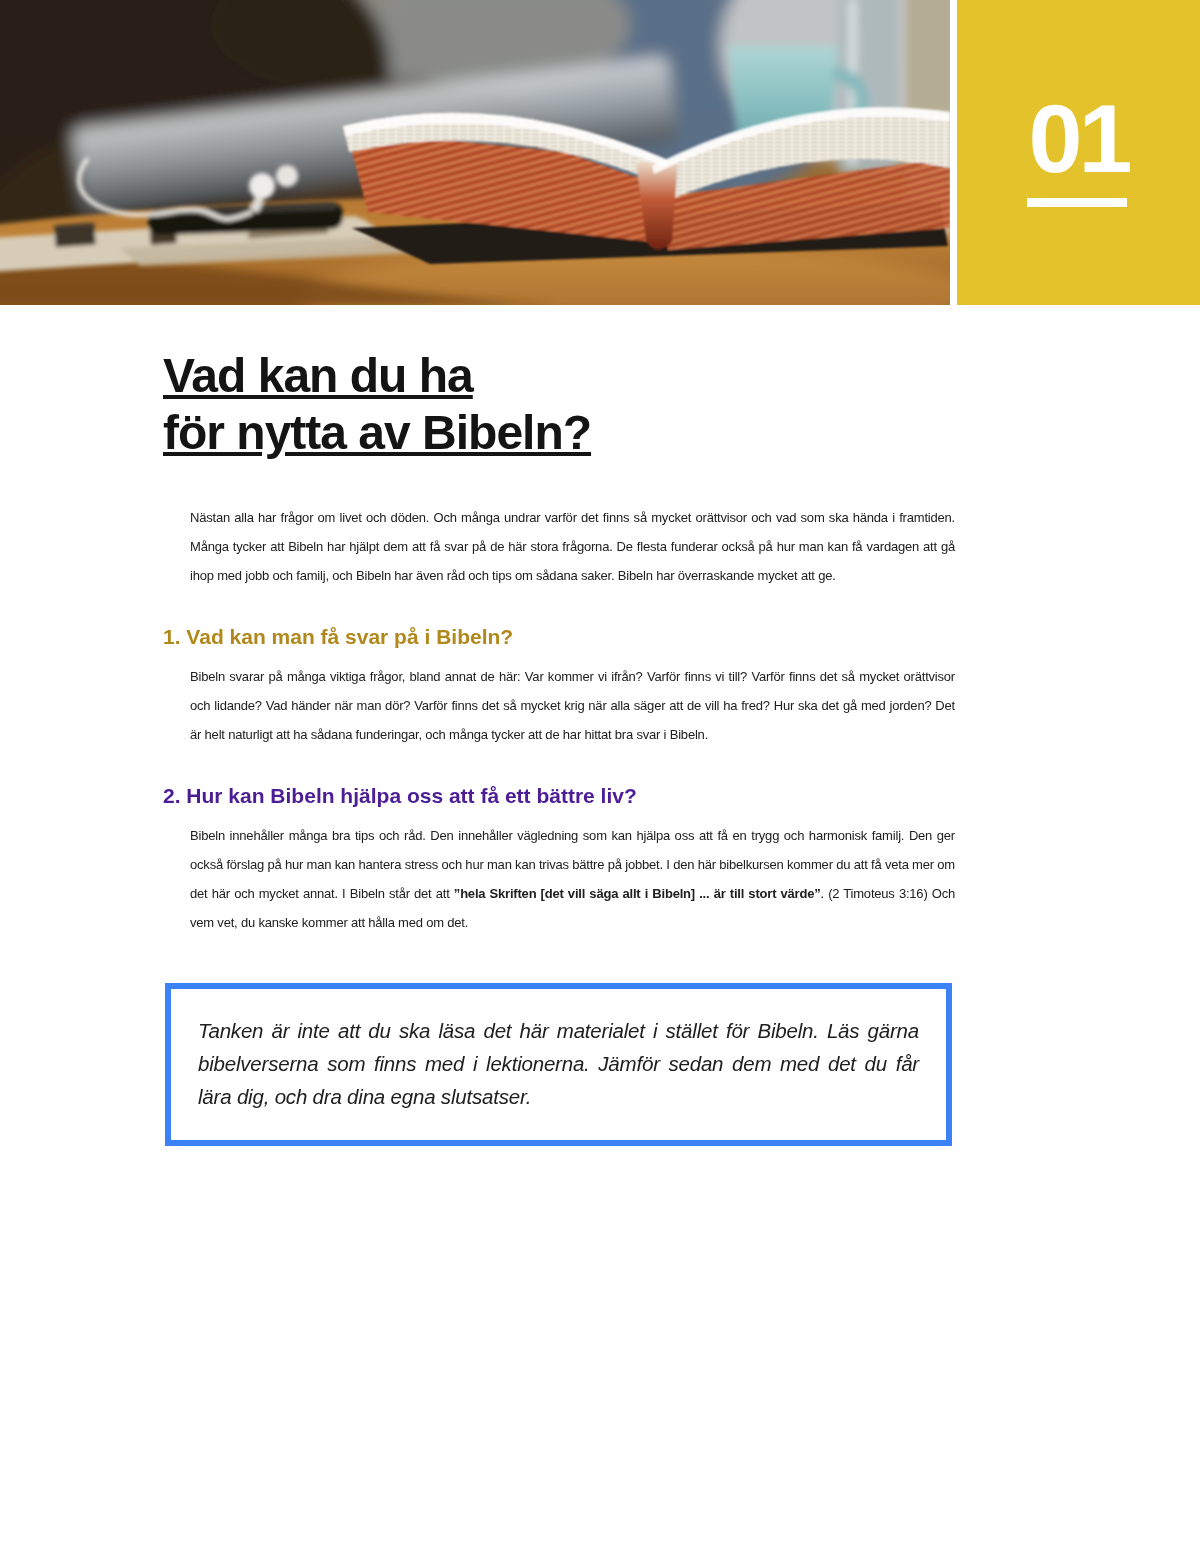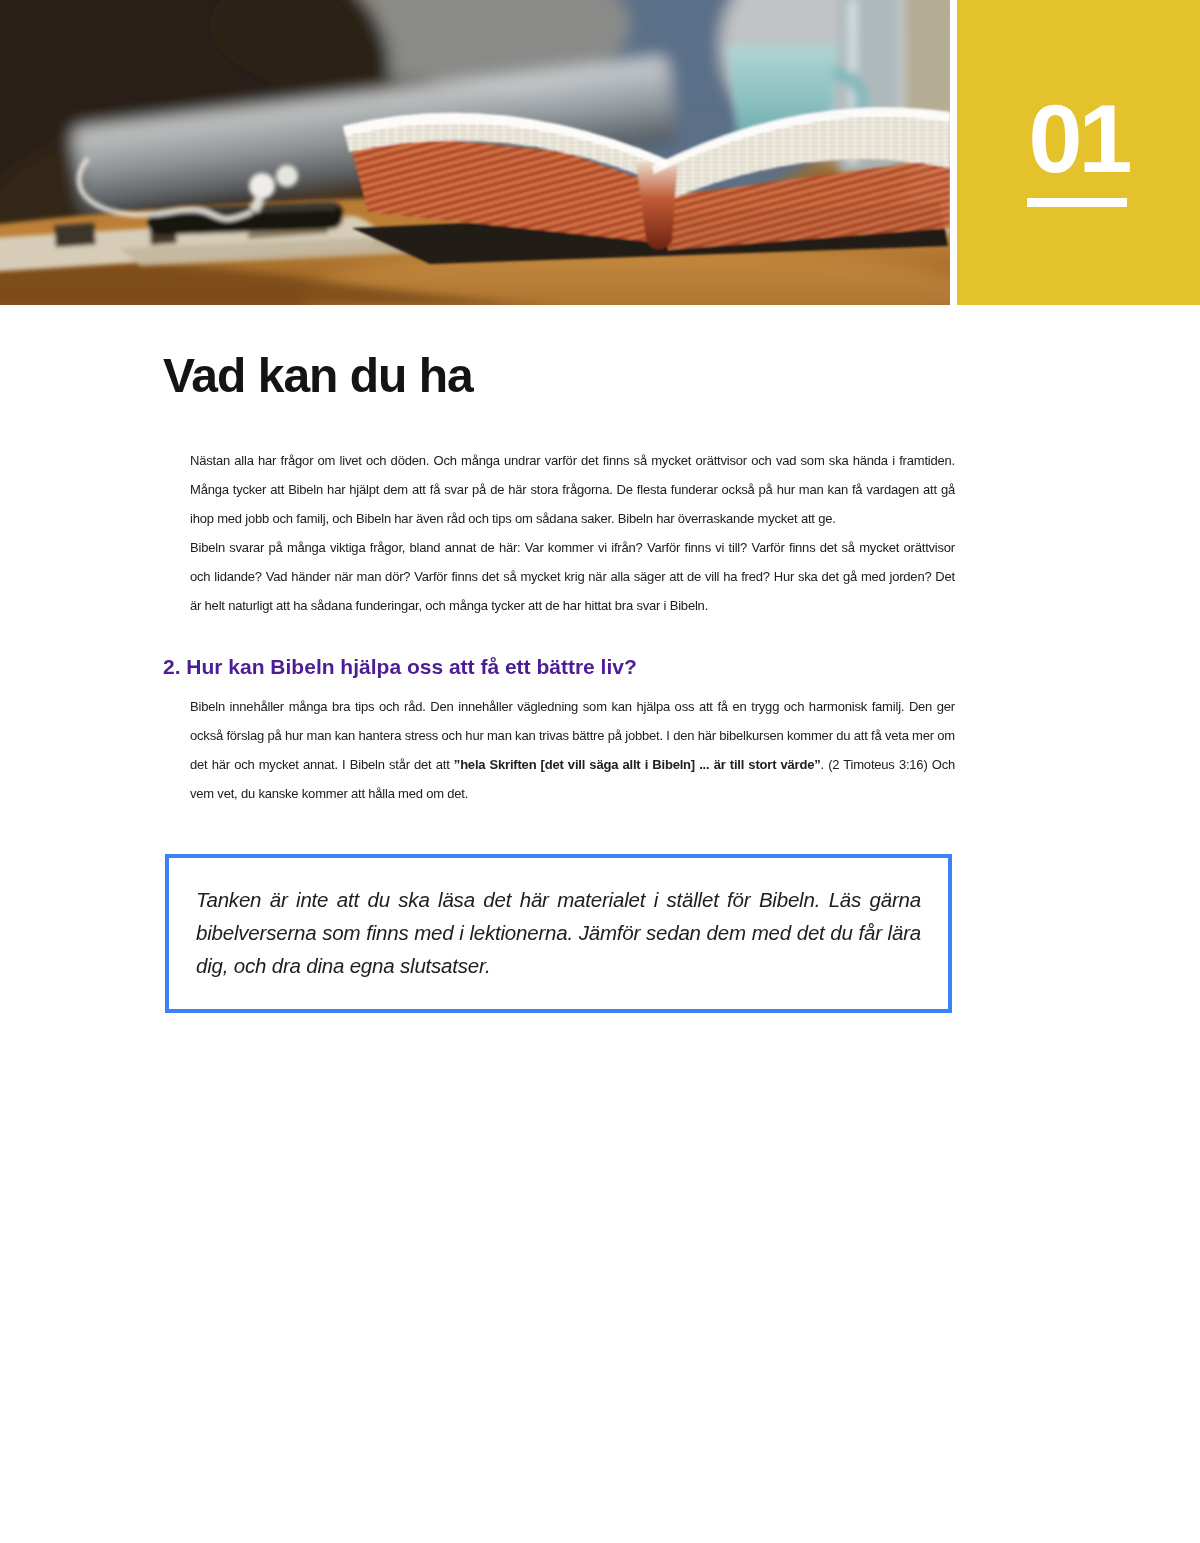--- a/index.html
+++ b/index.html
@@ -15,31 +15,31 @@
   .badge-number {
     position: absolute; top: 90px; left: 0; width: 100%;
     text-align: center; font-weight: bold; font-size: 97px; line-height: 97px;
     color: #ffffff; letter-spacing: -4px;
   }
   .badge-rule { position: absolute; top: 198px; left: 50%; width: 100px; height: 9px; margin-left: -52px; background: #ffffff; }
 
   
   .content { position: absolute; top: 305px; left: 0; width: 1200px; }
   .title { margin: 42px 0 0 163px; font-size: 48px; line-height: 57px; font-weight: bold; color: #141414; letter-spacing: -1px; }
-  .title span { display: block; }
+  .title span { display: block; text-decoration: underline; }
   .body-text {
     margin: 0 0 0 190px; width: 765px;
     font-size: 13px; line-height: 29px; color: #202020;
     text-align: justify; letter-spacing: -0.2px;
     hyphens: auto;
   }
   .intro { margin-top: 42px; }
   .subhead { margin: 34px 0 13px 163px; font-size: 21px; line-height: 25px; font-weight: bold; color: #b1881c; }
   .bold-quote { font-weight: bold; }
-  .note-box { margin: 46px 0 0 165px; width: 787px; border: 4px solid #3b82f6; padding: 25px 27px 27px 27px; background: #ffffff; }
+  .note-box { margin: 46px 0 0 165px; width: 787px; border: 6px solid #3b82f6; padding: 25px 27px 27px 27px; background: #ffffff; }
   .note-text { margin: 0; font-style: italic; font-size: 20.5px; line-height: 33px; color: #202020; text-align: justify; letter-spacing: -0.2px; }
 </style>
 </head>
 <body>
 
 <div class="page">
 
   <header class="hero">
 
     <div class="photo">
@@ -151,24 +151,26 @@
       <div class="badge-number">01</div>
       <div class="badge-rule"></div>
     </div>
 
   </header>
 
   <main class="content">
 
     <h1 class="title">
       <span>Vad kan du ha</span>
+      <span>för nytta av Bibeln?</span>
     </h1>
 
     <p class="body-text intro">Nästan alla har frågor om livet och döden. Och många undrar varför det finns så mycket orättvisor och vad som ska hända i framtiden. Många tycker att Bibeln har hjälpt dem att få svar på de här stora frågorna. De flesta funderar också på hur man kan få vardagen att gå ihop med jobb och familj, och Bibeln har även råd och tips om sådana saker. Bibeln har överraskande mycket att ge.</p>
 
+    <h2 class="subhead" style="color: rgb(177, 136, 28);">1. Vad kan man få svar på i Bibeln?</h2>
     <p class="body-text">Bibeln svarar på många viktiga frågor, bland annat de här: Var kommer vi ifrån? Varför finns vi till? Varför finns det så mycket orättvisor och lidande? Vad händer när man dör? Varför finns det så mycket krig när alla säger att de vill ha fred? Hur ska det gå med jorden? Det är helt naturligt att ha sådana funderingar, och många tycker att de har hittat bra svar i Bibeln.</p>
 
     <h2 class="subhead" style="color: #4c1d95;">2. Hur kan Bibeln hjälpa oss att få ett bättre liv?</h2>
     <p class="body-text"><span>Bibeln innehåller många bra tips och råd. Den innehåller vägledning som kan hjälpa oss att få en trygg och harmonisk familj. Den ger också förslag på hur man kan hantera stress och hur man kan trivas bättre på jobbet. I den här bibelkursen kommer du att få veta mer om det här och mycket annat. I Bibeln står det att </span><span class="bold-quote">”hela Skriften [det vill säga allt i Bibeln] ... är till stort värde”</span><span>. (2 Timoteus 3:16) Och vem vet, du kanske kommer att hålla med om det.</span></p>
 
     <aside class="note-box">
       <p class="note-text">Tanken är inte att du ska läsa det här materialet i stället för Bibeln. Läs gärna bibelverserna som finns med i lektionerna. Jämför sedan dem med det du får lära dig, och dra dina egna slutsatser.</p>
     </aside>
 
   </main>

